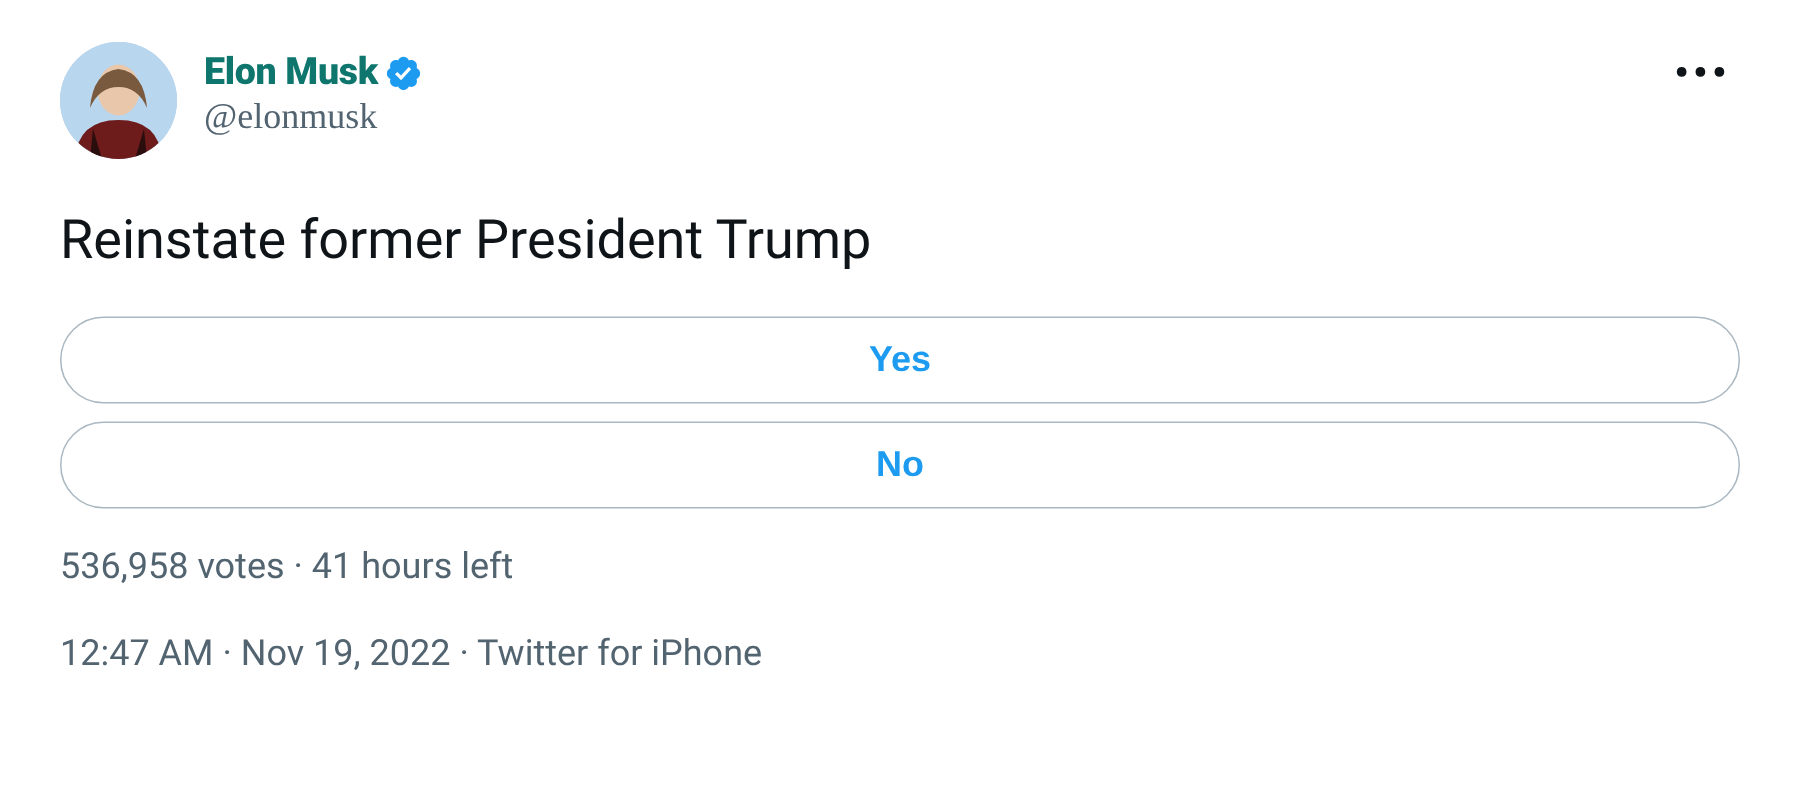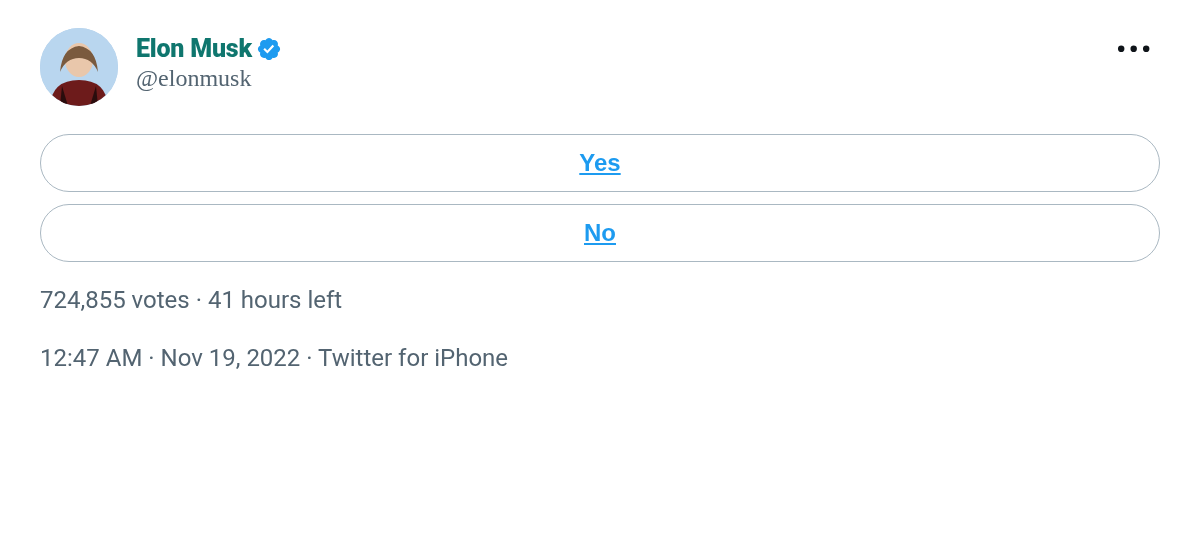--- a/index.html
+++ b/index.html
@@ -82,21 +82,20 @@
       border: 1.5px solid #aab8c2;
       border-radius: 999px;
       background: #fff;
       color: #1d9bf0;
       font-size: 24px;
       font-weight: 700;
       padding: 14px 0;
       text-align: center;
       cursor: pointer;
       margin-bottom: 12px;
-      text-decoration: underline;
     }
     .poll-meta {
       margin-top: 12px;
       font-size: 24px;
       color: #536471;
     }
     .poll-meta .dot::before { content: " · "; }
     .timestamp {
       margin-top: 30px;
       font-size: 24px;
@@ -127,26 +126,27 @@
           <svg viewBox="0 0 24 24" fill="#1d9bf0">
             <path d="M22.25 12c0-1.43-.88-2.67-2.19-3.34.46-1.39.2-2.9-.81-3.91s-2.52-1.27-3.91-.81c-.67-1.31-1.91-2.19-3.34-2.19s-2.67.88-3.34 2.19c-1.39-.46-2.9-.2-3.91.81s-1.27 2.52-.81 3.91C2.63 9.33 1.75 10.57 1.75 12s.88 2.67 2.19 3.34c-.46 1.39-.2 2.9.81 3.91s2.52 1.27 3.91.81c.67 1.31 1.91 2.19 3.34 2.19s2.67-.88 3.34-2.19c1.39.46 2.9.2 3.91-.81s1.27-2.52.81-3.91c1.31-.67 2.19-1.91 2.19-3.34zm-11.71 4.2L6.8 12.46l1.41-1.42 2.26 2.26 4.8-5.23 1.47 1.36-6.2 6.77z"></path>
           </svg>
         </span>
       </div>
       <div class="handle">@elonmusk</div>
     </div>
     <div class="more">•••</div>
   </div>
 
+  <div class="tweet-text">Reinstate former President Trump</div>
 
   <div class="poll">
     <button class="poll-option">Yes</button>
     <button class="poll-option">No</button>
     <div class="poll-meta">
-      <span>724,855 votes</span><span class="dot"></span><span>41 hours left</span>
+      <span>536,958 votes</span><span class="dot"></span><span>41 hours left</span>
     </div>
   </div>
 
   <div class="timestamp">
     <span>12:47 AM</span><span class="dot"></span><span>Nov 19, 2022</span><span class="dot"></span><span>Twitter for iPhone</span>
   </div>
 
 </div>
 
 </body></html>

